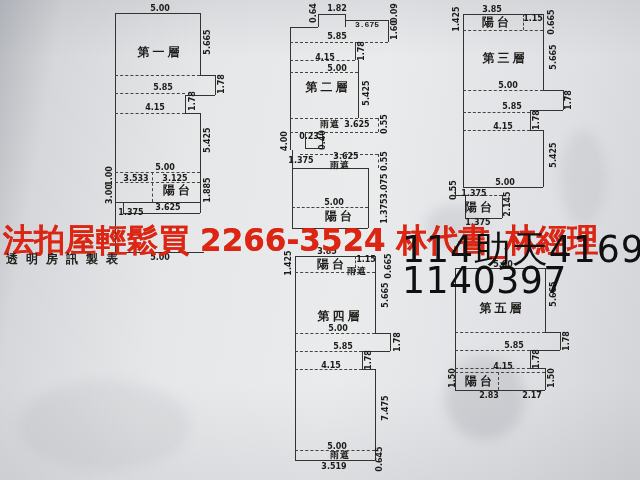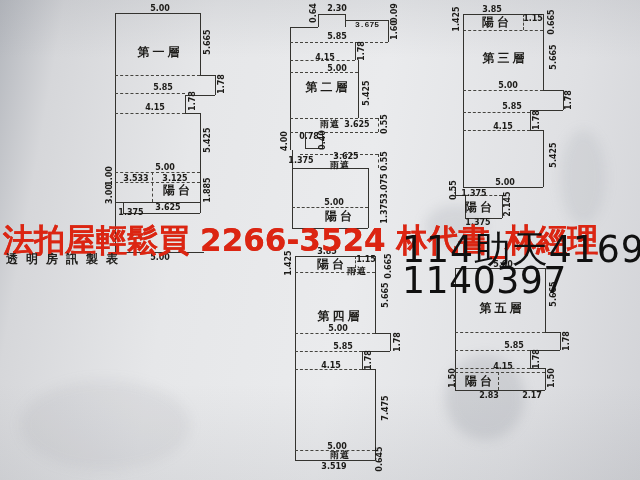--- a/index.html
+++ b/index.html
@@ -105,33 +105,33 @@
         <div class="ln v" style="left: 322px; top: 132px; height: 16px;"></div>
         <div class="ln h dash" style="left: 300px; top: 154px; width: 78px;"></div>
         <div class="ln v dash" style="left: 378px; top: 154px; height: 14px;"></div>
         <div class="ln h" style="left: 292px; top: 168px; width: 76px;"></div>
         <div class="ln v" style="left: 292px; top: 150px; height: 78px;"></div>
         <div class="ln v" style="left: 368px; top: 168px; height: 60px;"></div>
         <div class="ln h dash" style="left: 292px; top: 207px; width: 76px;"></div>
         <div class="ln h" style="left: 292px; top: 228px; width: 76px;"></div>
         <span class="lab room" style="left: 328px; top: 87px;">第二層</span>
         <span class="lab dim rot" style="left: 313px; top: 13px;">0.64</span>
-        <span class="lab dim" style="left: 337px; top: 8px;">2.30</span>
+        <span class="lab dim" style="left: 337px; top: 8px;">1.82</span>
         <span class="lab dim" style="left: 367px; top: 24px; font-family: Liberation Mono, monospace;">3.675</span>
         <span class="lab dim rot" style="left: 394px; top: 13px;">0.09</span>
         <span class="lab dim rot" style="left: 394px; top: 30px;">1.60</span>
         <span class="lab dim" style="left: 337px; top: 36px;">5.85</span>
         <span class="lab dim rot" style="left: 361px; top: 51px;">1.78</span>
         <span class="lab dim" style="left: 325px; top: 57px;">4.15</span>
         <span class="lab dim" style="left: 337px; top: 68px;">5.00</span>
         <span class="lab dim rot" style="left: 366px; top: 93px;">5.425</span>
         <span class="lab small" style="left: 330px; top: 124px;">雨遮</span>
         <span class="lab dim" style="left: 357px; top: 124px;">3.625</span>
         <span class="lab dim rot" style="left: 384px; top: 124px;">0.55</span>
-        <span class="lab dim" style="left: 309px; top: 136px;">0.78</span>
+        <span class="lab dim" style="left: 309px; top: 136px;">0.23</span>
         <span class="lab dim rot" style="left: 322px; top: 140px;">0.40</span>
         <span class="lab dim rot" style="left: 284px; top: 141px;">4.00</span>
         <span class="lab dim" style="left: 301px; top: 160px;">1.375</span>
         <span class="lab dim" style="left: 346px; top: 156px;">3.625</span>
         <span class="lab small" style="left: 340px; top: 165px;">雨遮</span>
         <span class="lab dim rot" style="left: 384px; top: 161px;">0.55</span>
         <span class="lab dim rot" style="left: 384px; top: 186px;">3.075</span>
         <span class="lab dim" style="left: 334px; top: 202px;">5.00</span>
         <span class="lab room" style="left: 340px; top: 216px;">陽台</span>
         <span class="lab dim rot" style="left: 384px; top: 211px;">1.375</span>

